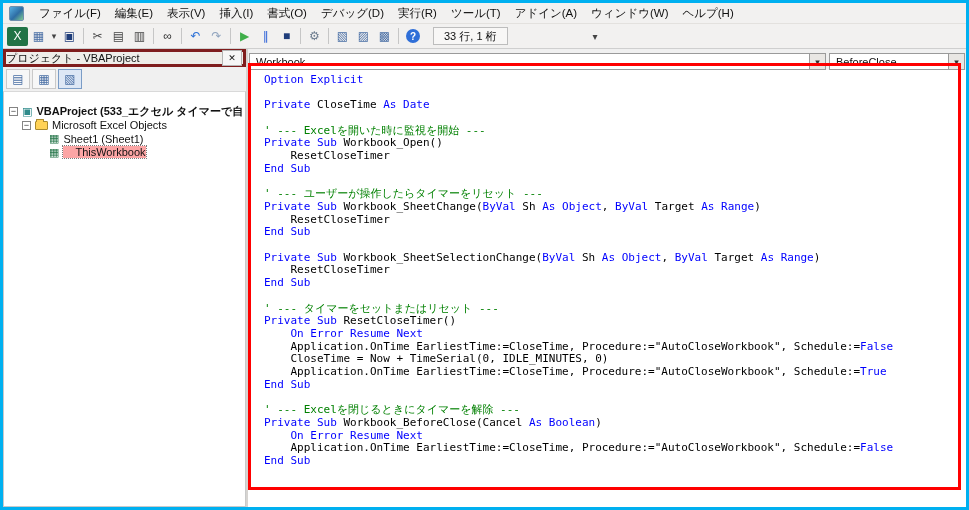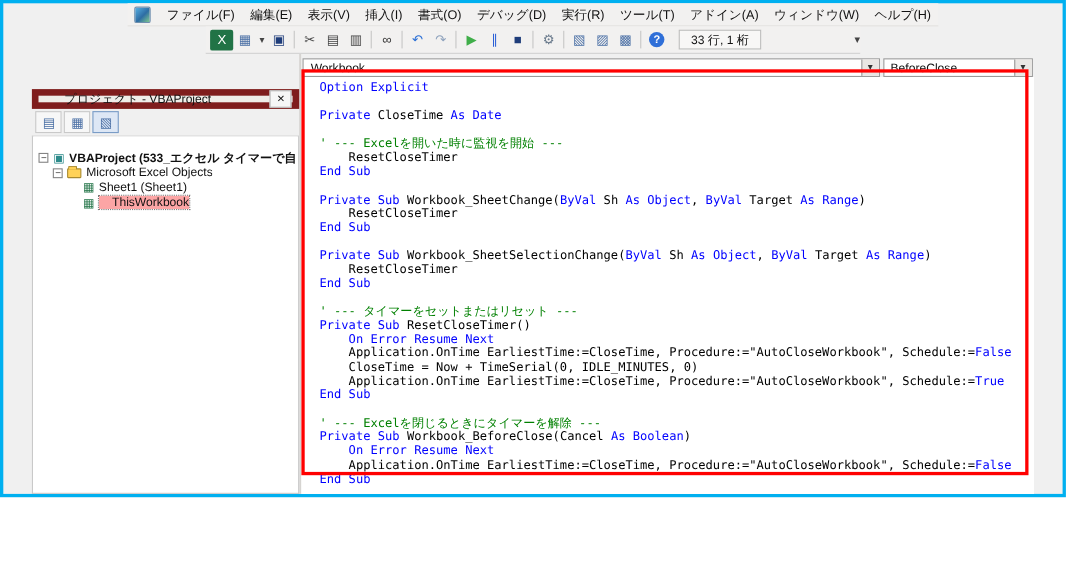--- a/index.html
+++ b/index.html
@@ -1,20 +1,20 @@
 <!DOCTYPE html>
 <html><head>
 <meta charset="utf-8">
 <style>
   * { margin:0; padding:0; box-sizing:border-box; }
   html,body { width:969px; height:510px; }
   body { font-family:"Liberation Sans","DejaVu Sans",sans-serif; background:#fff; overflow:hidden; }
 
-  .window { position:absolute; left:0; top:0; width:969px; height:452px;
-            border:3px solid #00b0f0; background:#f0f0f0; display:flex; flex-direction:column;align-items:center; }
+  .window { position:absolute; left:0; top:0; width:969px; height:510px;
+            border:3px solid #00b0f0; background:#f0f0f0; display:flex; flex-direction:column; }
 
   
   .menubar { height:21px; flex:none; display:flex; align-items:center; background:#f2f1f0;
              border-bottom:1px solid #e3e1de; font-size:11.5px; color:#111; padding-left:3px; }
   .app-icon { width:15px; height:15px; margin:0 8px 0 3px; border-radius:2px; flex:none;
               background:linear-gradient(135deg,#57b0e3 0%,#2e6da4 55%,#7fc98f 100%);
               border:1px solid #6f8fae; }
   .menu-items { display:flex; align-items:center; }
   .menu-item { padding:3px 7px; white-space:nowrap; cursor:default; }
 
@@ -30,23 +30,23 @@
   .pos-box { margin-left:9px; height:18px; padding:0 10px; border:1px solid #bdbdbd; background:#f8f7f6;
              font-size:11px; display:flex; align-items:center; white-space:nowrap; color:#111; }
   .tb-chevron { margin-left:85px; font-size:10px; color:#444; cursor:default; }
 
   
   .main { flex:1; display:flex; min-height:0; }
 
   
   .project-panel { width:245px; min-width:245px; background:#f0f0f0; display:flex; flex-direction:column;
                    border-right:2px solid #d6d4d1; }
-  .panel-header { height:18px; flex:none; background:#efede9; border:6px solid #7f1d1d;
+  .panel-header { height:18px; flex:none; background:#efede9; border:3px solid #7f1d1d;
                   display:flex; align-items:center; justify-content:space-between;
-                  font-size:11px; padding-left:23px; color:#111;margin-top:32px; }
+                  font-size:11px; padding-left:0; color:#111; }
   .close-btn { width:20px; height:16px; border:1px solid #b5b5b5; background:#f6f6f6; margin-right:1px;
                display:flex; align-items:center; justify-content:center; font-size:9px; font-weight:700; cursor:default; }
   .panel-toolbar { height:24px; flex:none; display:flex; align-items:center; gap:2px; padding:2px 3px; }
   .ptb-btn { width:24px; height:20px; display:flex; align-items:center; justify-content:center;
              font-size:12px; color:#4a6fa5; border:1px solid #c9c9c9; background:#f7f7f7; cursor:default; }
   .ptb-btn.pressed { background:#dde7f5; border-color:#7a9cc6; }
   .tree { flex:1; background:#ffffff; border:1px solid #c9c9c9; border-top:1px solid #d9d9d9;
           font-size:11px; padding:13px 2px 2px 5px; overflow:hidden; white-space:nowrap; color:#111; }
   .tree-row { height:13.5px; display:flex; align-items:center; cursor:default; }
   .ind-1 { padding-left:13px; }
@@ -183,23 +183,25 @@
           <span class="combo-arrow">▾</span>
         </div>
       </div>
       <div class="code-area">
         <div>
             <div class="code-line"><span class="kw">Option Explicit</span></div>
             <div class="code-line"></div>
             <div class="code-line"><span class="kw">Private</span><span class="id"> CloseTime </span><span class="kw">As Date</span></div>
             <div class="code-line"></div>
             <div class="code-line"><span class="cm">' --- Excelを開いた時に監視を開始 ---</span></div>
+            <div class="code-line"><span class="kw">Private Sub</span><span class="id"> Workbook_Open()</span></div>
             <div class="code-line"><span class="id">    ResetCloseTimer</span></div>
             <div class="code-line"><span class="kw">End Sub</span></div>
             <div class="code-line"></div>
+            <div class="code-line"><span class="cm">' --- ユーザーが操作したらタイマーをリセット ---</span></div>
             <div class="code-line"><span class="kw">Private Sub</span><span class="id"> Workbook_SheetChange(</span><span class="kw">ByVal</span><span class="id"> Sh </span><span class="kw">As Object</span><span class="id">, </span><span class="kw">ByVal</span><span class="id"> Target </span><span class="kw">As Range</span><span class="id">)</span></div>
             <div class="code-line"><span class="id">    ResetCloseTimer</span></div>
             <div class="code-line"><span class="kw">End Sub</span></div>
             <div class="code-line"></div>
             <div class="code-line"><span class="kw">Private Sub</span><span class="id"> Workbook_SheetSelectionChange(</span><span class="kw">ByVal</span><span class="id"> Sh </span><span class="kw">As Object</span><span class="id">, </span><span class="kw">ByVal</span><span class="id"> Target </span><span class="kw">As Range</span><span class="id">)</span></div>
             <div class="code-line"><span class="id">    ResetCloseTimer</span></div>
             <div class="code-line"><span class="kw">End Sub</span></div>
             <div class="code-line"></div>
             <div class="code-line"><span class="cm">' --- タイマーをセットまたはリセット ---</span></div>
             <div class="code-line"><span class="kw">Private Sub</span><span class="id"> ResetCloseTimer()</span></div>

